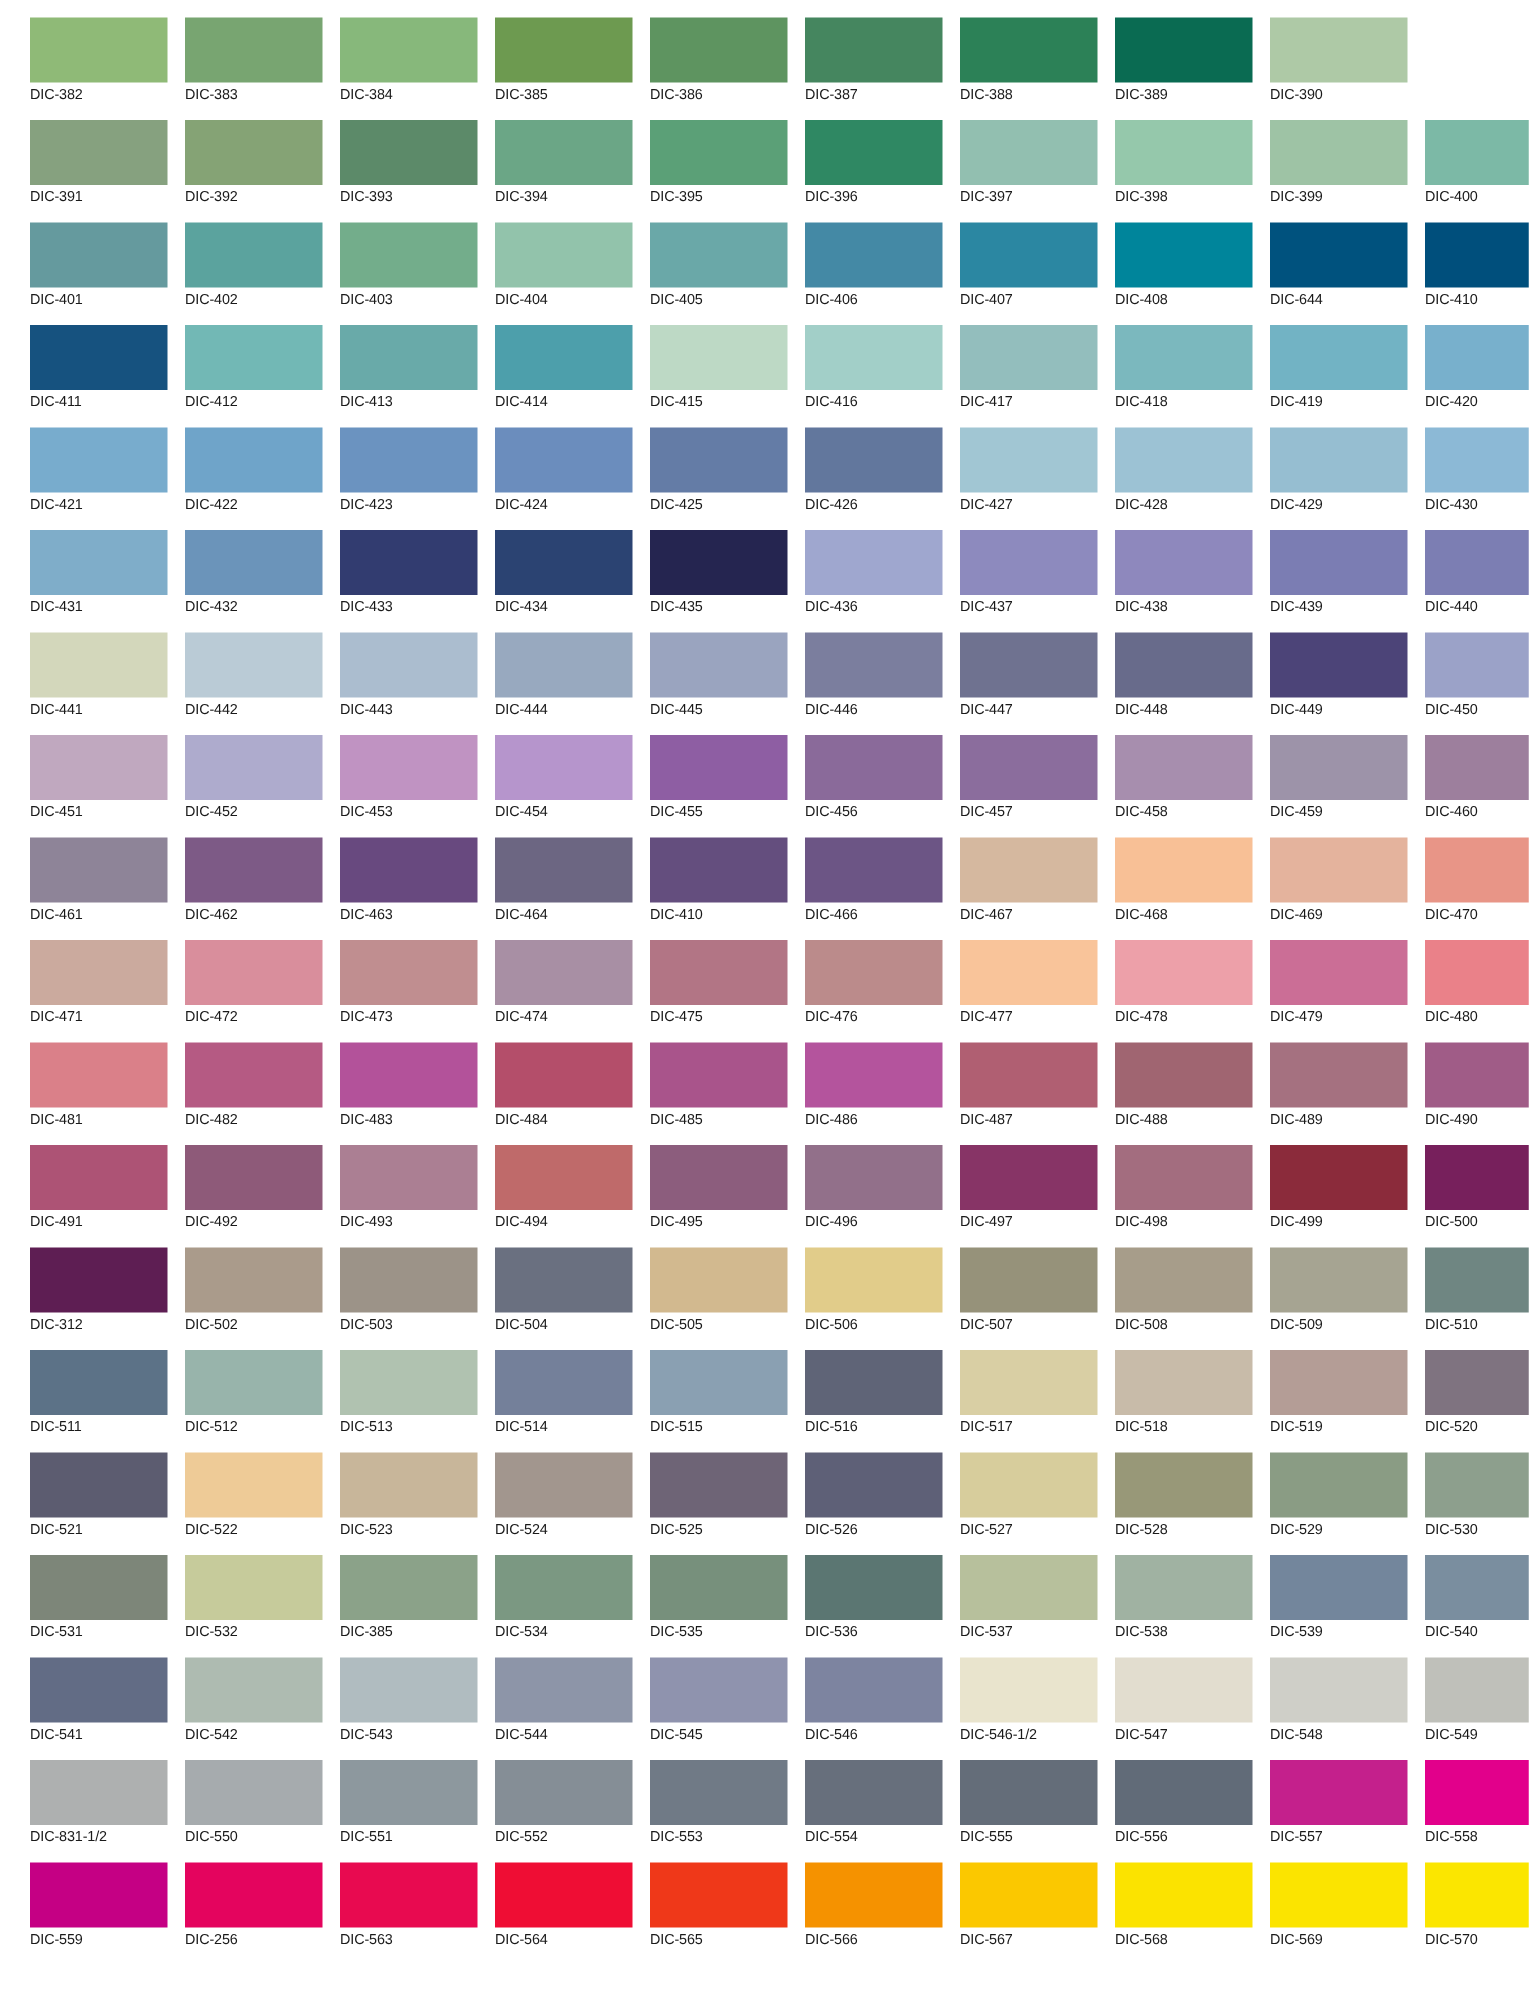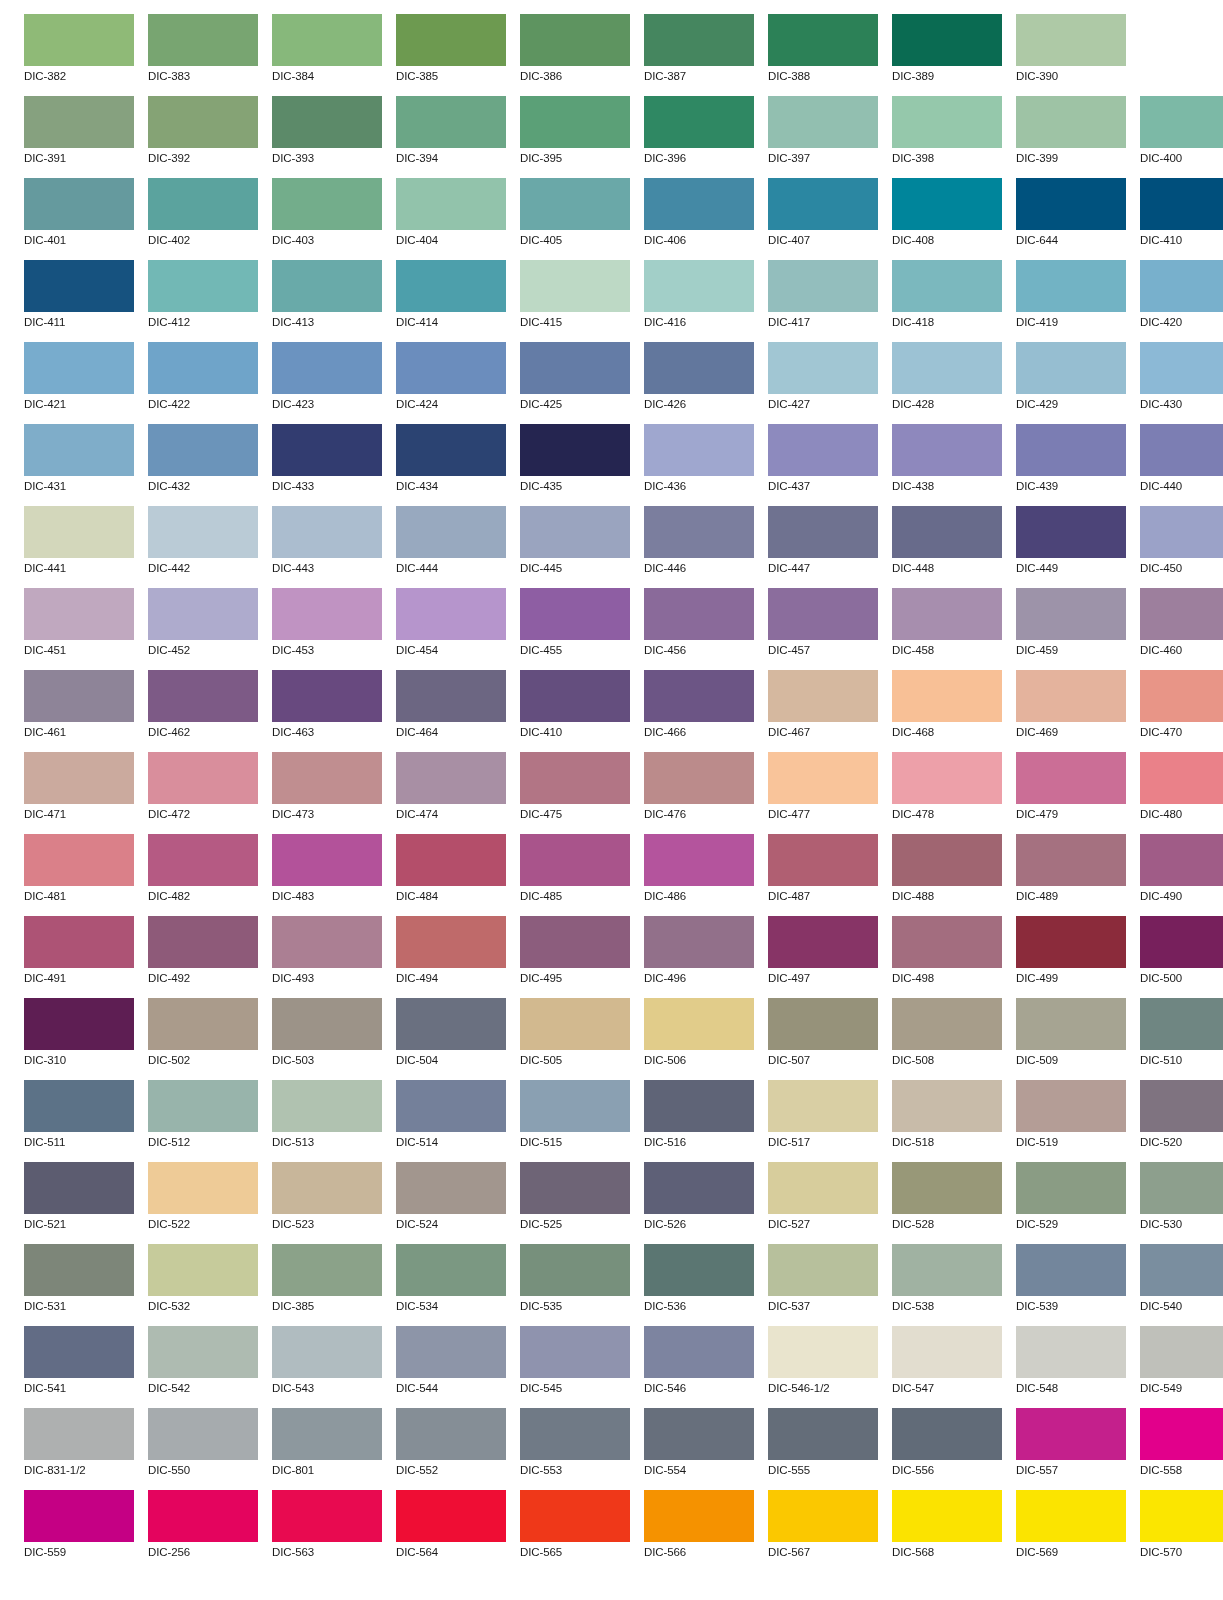--- a/index.html
+++ b/index.html
@@ -549,21 +549,21 @@
         <div class="swatch-label">DIC-499</div>
       </div>
       <div class="swatch-cell">
         <div class="swatch-chip" title="DIC-500" style="background-color: rgb(119, 32, 92);"></div>
         <div class="swatch-label">DIC-500</div>
       </div>
     </div>
     <div class="swatch-row">
       <div class="swatch-cell">
         <div class="swatch-chip" title="DIC-501" style="background-color: rgb(94, 30, 83);"></div>
-        <div class="swatch-label">DIC-310</div>
+        <div class="swatch-label">DIC-312</div>
       </div>
       <div class="swatch-cell">
         <div class="swatch-chip" title="DIC-502" style="background-color: rgb(170, 155, 139);"></div>
         <div class="swatch-label">DIC-502</div>
       </div>
       <div class="swatch-cell">
         <div class="swatch-chip" title="DIC-503" style="background-color: rgb(156, 147, 136);"></div>
         <div class="swatch-label">DIC-503</div>
       </div>
       <div class="swatch-cell">
@@ -767,21 +767,21 @@
       <div class="swatch-cell">
         <div class="swatch-chip" title="DIC-549-1/2" style="background-color: rgb(174, 176, 176);"></div>
         <div class="swatch-label">DIC-831-1/2</div>
       </div>
       <div class="swatch-cell">
         <div class="swatch-chip" title="DIC-550" style="background-color: rgb(166, 171, 174);"></div>
         <div class="swatch-label">DIC-550</div>
       </div>
       <div class="swatch-cell">
         <div class="swatch-chip" title="DIC-551" style="background-color: rgb(141, 152, 158);"></div>
-        <div class="swatch-label">DIC-801</div>
+        <div class="swatch-label">DIC-551</div>
       </div>
       <div class="swatch-cell">
         <div class="swatch-chip" title="DIC-552" style="background-color: rgb(133, 142, 150);"></div>
         <div class="swatch-label">DIC-552</div>
       </div>
       <div class="swatch-cell">
         <div class="swatch-chip" title="DIC-553" style="background-color: rgb(112, 122, 134);"></div>
         <div class="swatch-label">DIC-553</div>
       </div>
       <div class="swatch-cell">

